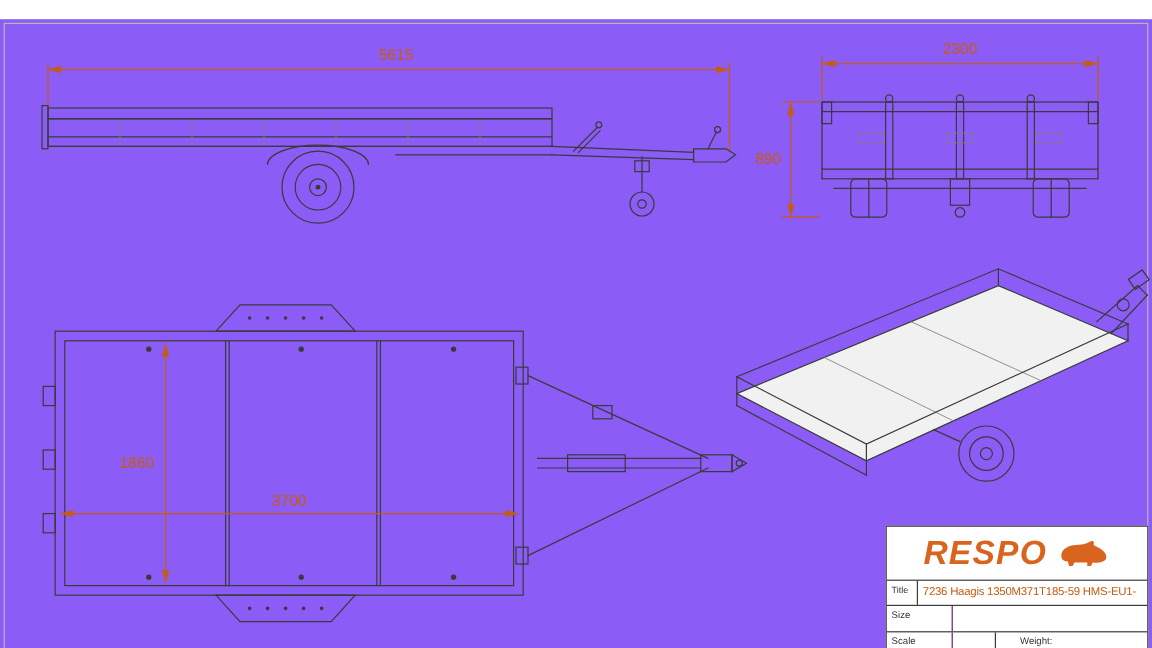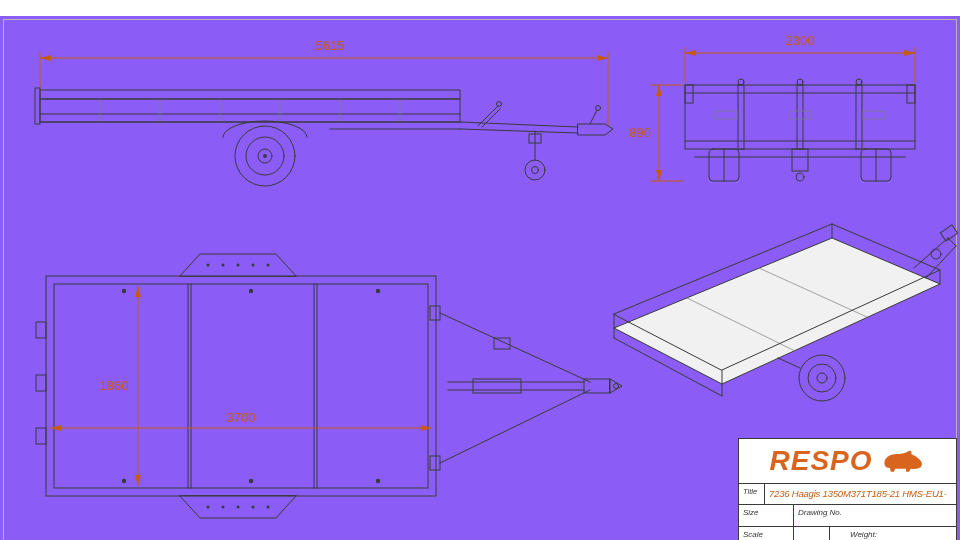--- a/index.html
+++ b/index.html
@@ -19,21 +19,21 @@
   text.dimt { fill:#C65C11; font-size:13px; font-family:"Liberation Sans",sans-serif; }
 
   
   .title-block { position:absolute; right:3px; bottom:3px; width:219px; background:#fff;
                  border:1px solid #3a3a3a; z-index:5; }
   .tb-logo { height:44px; display:flex; align-items:center; justify-content:center; gap:7px; }
   .tb-logo-text { color:#D9641E; font-weight:bold; font-style:italic; font-size:28px;
                   letter-spacing:1px; }
   .boar { width:46px; height:26px; }
   .tb-row { display:flex; border-top:1px solid #3a3a3a; align-items:stretch; }
-  .tb-cell { padding:3px 4px; font-size:8px; color:#333;font-style:italic; }
+  .tb-cell { padding:3px 4px; font-size:8px; color:#333; }
   .tb-title-row { height:21px; }
   .tb-title-label { width:26px; border-right:1px solid #3a3a3a; font-size:7.5px; }
   .tb-title-value { flex:1; color:#C65C11; font-size:9.5px; letter-spacing:-0.2px;
                     white-space:nowrap; overflow:hidden; padding-top:4px; }
   .tb-mid-row { height:22px; }
   .tb-size { width:55px; border-right:1px solid #701a75; }
   .tb-fill { flex:1; }
   .tb-last { height:26px; }
   .tb-spacer { flex:1; border-right:1px solid #3a3a3a; }
   .tb-weight { width:110px;margin-left:16px; }
@@ -259,25 +259,24 @@
 
   <div class="title-block">
     <div class="tb-logo">
       <span class="tb-logo-text">RESPO</span>
       <svg class="boar" viewBox="0 0 60 34">
         <path fill="#D9641E" d="M6,22 C4,14 12,8 22,8 C30,8 34,6 38,4 C40,3 42,4 41,7 C40,9 44,9 48,12 C54,16 56,20 54,24 C52,27 46,28 40,27 L38,31 L34,31 L34,27 L20,27 L18,31 L14,31 L13,26 C9,26 7,25 6,22 Z"></path>
       </svg>
     </div>
     <div class="tb-row tb-title-row">
       <div class="tb-cell tb-title-label">Title</div>
-      <div class="tb-cell tb-title-value">7236 Haagis 1350M371T185-21 HMS-EU1-</div>
+      <div class="tb-cell tb-title-value">7236 Haagis 1350M371T185-59 HMS-EU1-</div>
     </div>
     <div class="tb-row tb-mid-row">
       <div class="tb-cell tb-size">Size</div>
-      <div class="tb-cell tb-fill">Drawing No.</div>
     </div>
     <div class="tb-row tb-last">
       <div class="tb-cell tb-size">Scale</div>
       <div class="tb-cell tb-spacer"></div>
       <div class="tb-cell tb-weight">Weight:</div>
     </div>
   </div>
 </div>
 
 </body></html>

